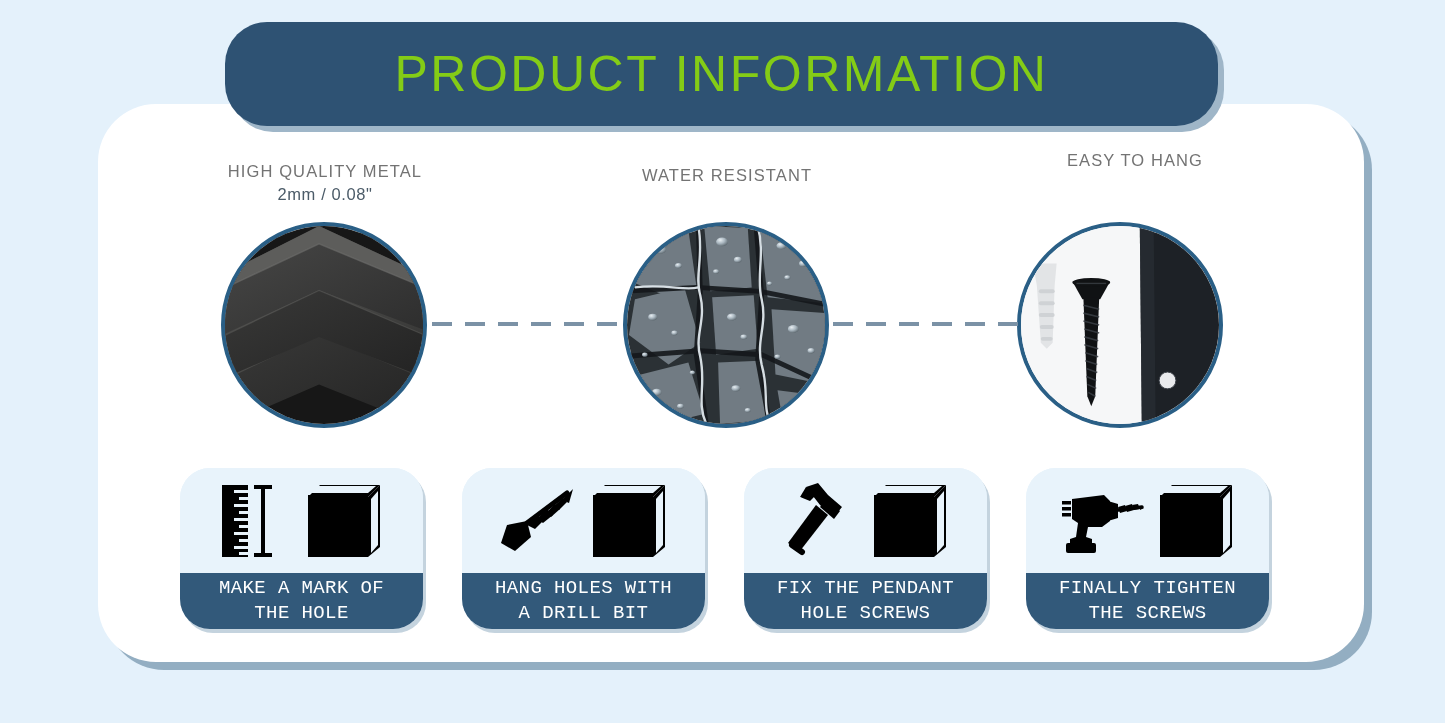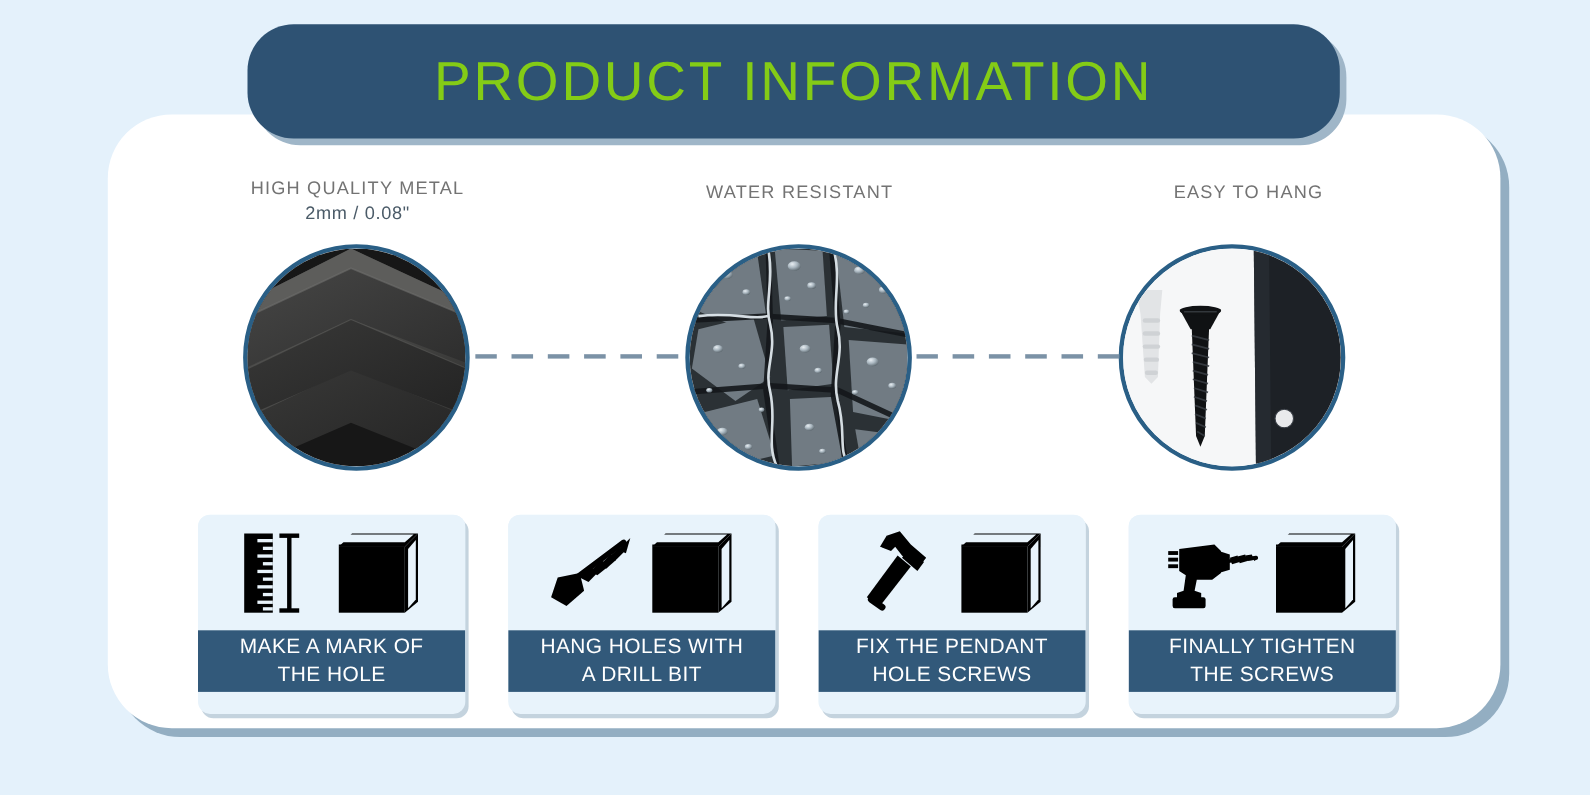--- a/index.html
+++ b/index.html
@@ -66,21 +66,21 @@
   }
 
   
   .feature {
     position: absolute;
     width: 300px;
     text-align: center;
   }
   #feature-0 { left: 175px; top: 160px; }
   #feature-1 { left: 577px; top: 164px; text-align: center; }
-  #feature-2 { left: 985px; top: 164px; }
+  #feature-2 { left: 985px; top: 149px; }
 
   .feature-label {
     color: #737373;
     font-size: 16.5px;
     letter-spacing: 1.1px;
     line-height: 23px;
     white-space: pre-line;
   }
   .feature-sub {
     color: #4b5b68;
@@ -115,25 +115,26 @@
     background-repeat: repeat-x;
   }
   #connector-0 { left: 432px; width: 190px; }
   #connector-1 { left: 833px; width: 186px; }
 
   
   .step-card {
     position: absolute;
     top: 468px;
     width: 243px;
-    height: 181px;
-    border-radius: 11px;
+    height: 161px;
+    border-radius: 30px;
     overflow: hidden;
     background: #e8f3fb;
     box-shadow: 3px 4px 0 rgba(147,174,194,0.55);
+    font-family: Liberation Mono, monospace;
   }
   #step-0 { left: 180px; }
   #step-1 { left: 462px; }
   #step-2 { left: 744px; }
   #step-3 { left: 1026px; }
 
   .step-icons {
     height: 105px;
     display: flex;
     align-items: center;

